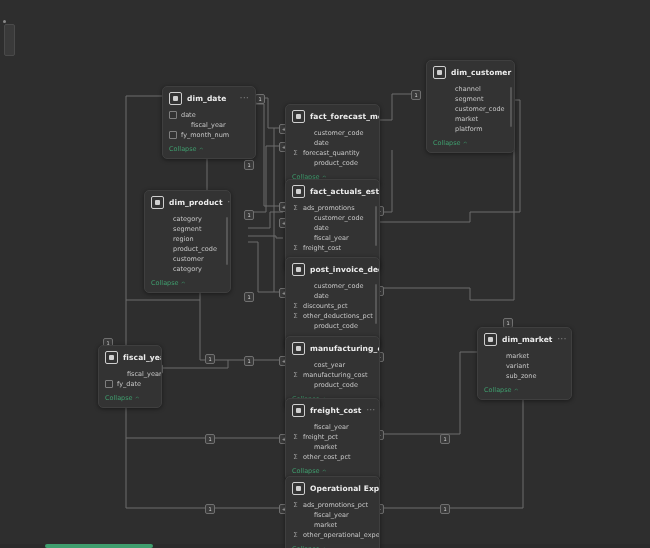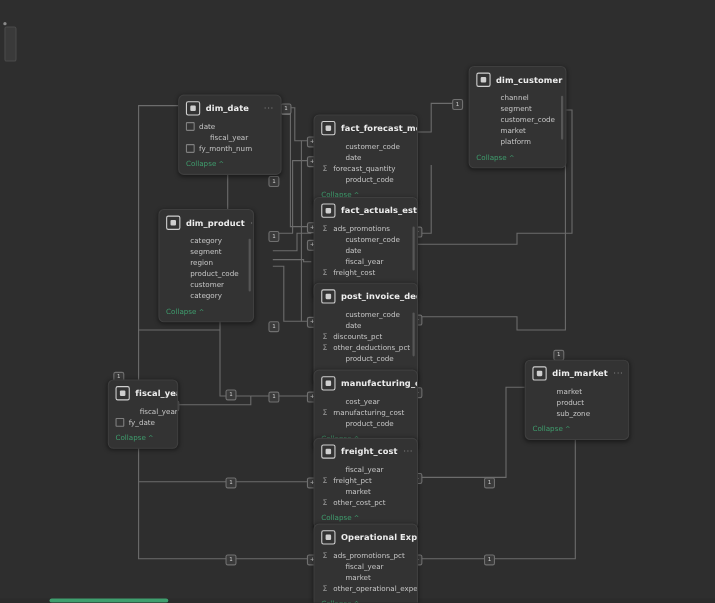--- a/index.html
+++ b/index.html
@@ -443,21 +443,21 @@
         <span class="node-title">dim_market</span>
         <span class="node-dots">···</span>
       </div>
       <div class="node-body">
         <div class="field">
           <span class="f-icon blank"></span>
           <span class="f-name f-indent">market</span>
         </div>
         <div class="field">
           <span class="f-icon blank"></span>
-          <span class="f-name f-indent">product</span>
+          <span class="f-name f-indent">variant</span>
         </div>
         <div class="field">
           <span class="f-icon blank"></span>
           <span class="f-name f-indent">sub_zone</span>
         </div>
       </div>
       <div class="collapse">
         <span>Collapse</span>
         <span class="chev">^</span>
       </div>

